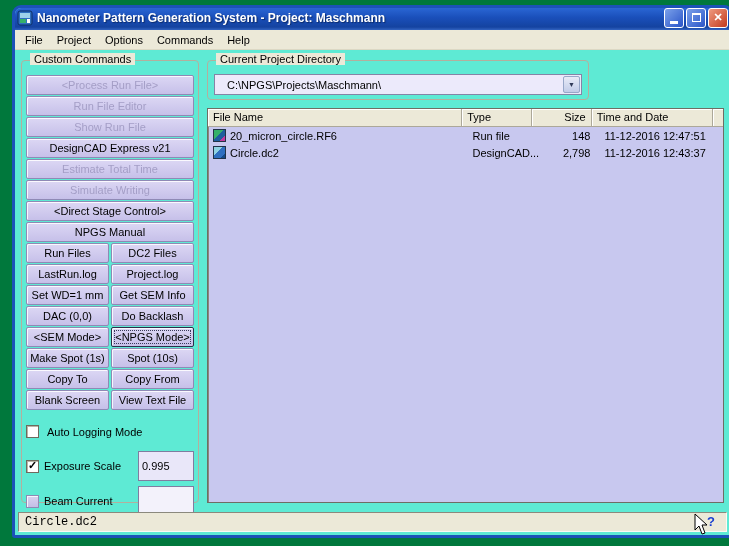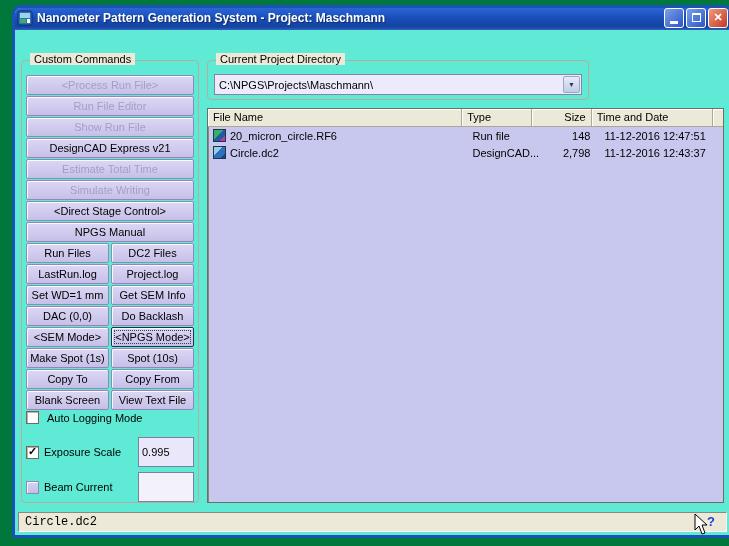--- a/index.html
+++ b/index.html
@@ -100,21 +100,21 @@
   .tfield.empty { background:#f3f2fb; }
 
   
   #grp-dir   { left:192px; top:10px; width:382px; height:40px; }
   #grp-types { left:582px; top:10px; width:127px; height:40px; }
   .combo {
     position:absolute; left:6px; right:6px; top:13px; height:21px;
     background:#eceafb; border:1px solid #8583a6;
     display:flex; align-items:center; cursor:pointer;
   }
-  .combo .val { flex:1; padding:0 4px; white-space:nowrap; overflow:hidden; }
+  .combo .val { flex:1; padding:0 12px; white-space:nowrap; overflow:hidden; }
   .combo .drop {
     width:17px; height:17px; margin-right:1px; flex:0 0 17px;
     background:linear-gradient(180deg,#e8ebf7,#c2cce8);
     border:1px solid #97a7c8; border-radius:2px;
     display:flex; align-items:center; justify-content:center;
     font-size:7px; color:#2f3a58;
   }
 
   
   .filelist {
@@ -179,20 +179,27 @@
         <span class="wc min">
             <span class="minbar"></span>
           </span>
         <span class="wc max">
             <span class="maxbox"></span>
           </span>
         <span class="wc close">✕</span>
       </span>
     </div>
 
+    <div class="menubar">
+      <span class="menu-item">File</span>
+      <span class="menu-item">Project</span>
+      <span class="menu-item">Options</span>
+      <span class="menu-item">Commands</span>
+      <span class="menu-item">Help</span>
+    </div>
 
     <div class="content">
 
       <div class="groupbox" id="grp-commands">
         <span class="gb-label">Custom Commands</span>
         <div class="inner">
           <div class="cbtn disabled">&lt;Process Run File&gt;</div>
           <div class="cbtn disabled">Run File Editor</div>
           <div class="cbtn disabled">Show Run File</div>
           <div class="cbtn">DesignCAD Express v21</div>
@@ -213,21 +220,21 @@
             <div class="cbtn">&lt;SEM Mode&gt;</div>
             <div class="cbtn focused">&lt;NPGS Mode&gt;</div>
             <div class="cbtn">Make Spot (1s)</div>
             <div class="cbtn">Spot (10s)</div>
             <div class="cbtn">Copy To</div>
             <div class="cbtn">Copy From</div>
             <div class="cbtn">Blank Screen</div>
             <div class="cbtn">View Text File</div>
           </div>
 
-          <div class="chk-row" style="gap:8px;">
+          <div class="chk-row" style="margin-top:14px;gap:8px;">
             <span class="chk"></span>
             <span>Auto Logging Mode</span>
           </div>
 
           <div class="chk-row" style="margin-top:13px;">
             <span class="chk checked"></span>
             <span>Exposure Scale</span>
             <span class="tfield">0.995</span>
           </div>
 

